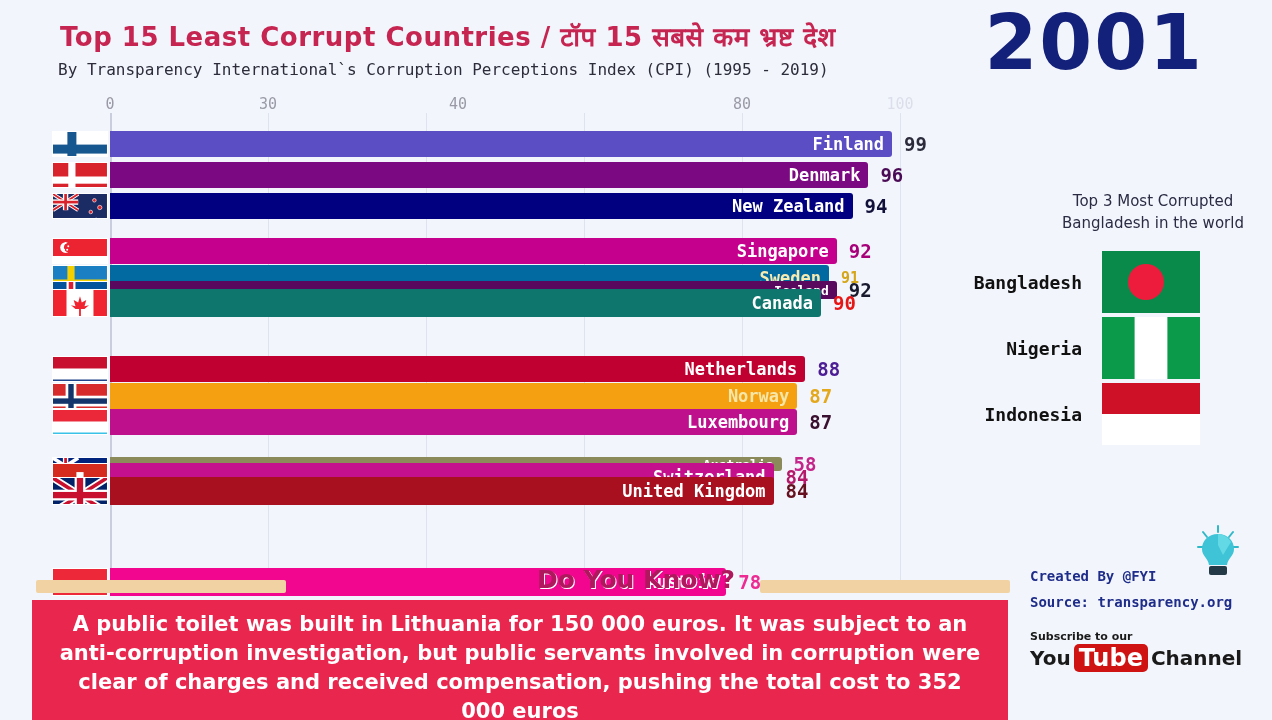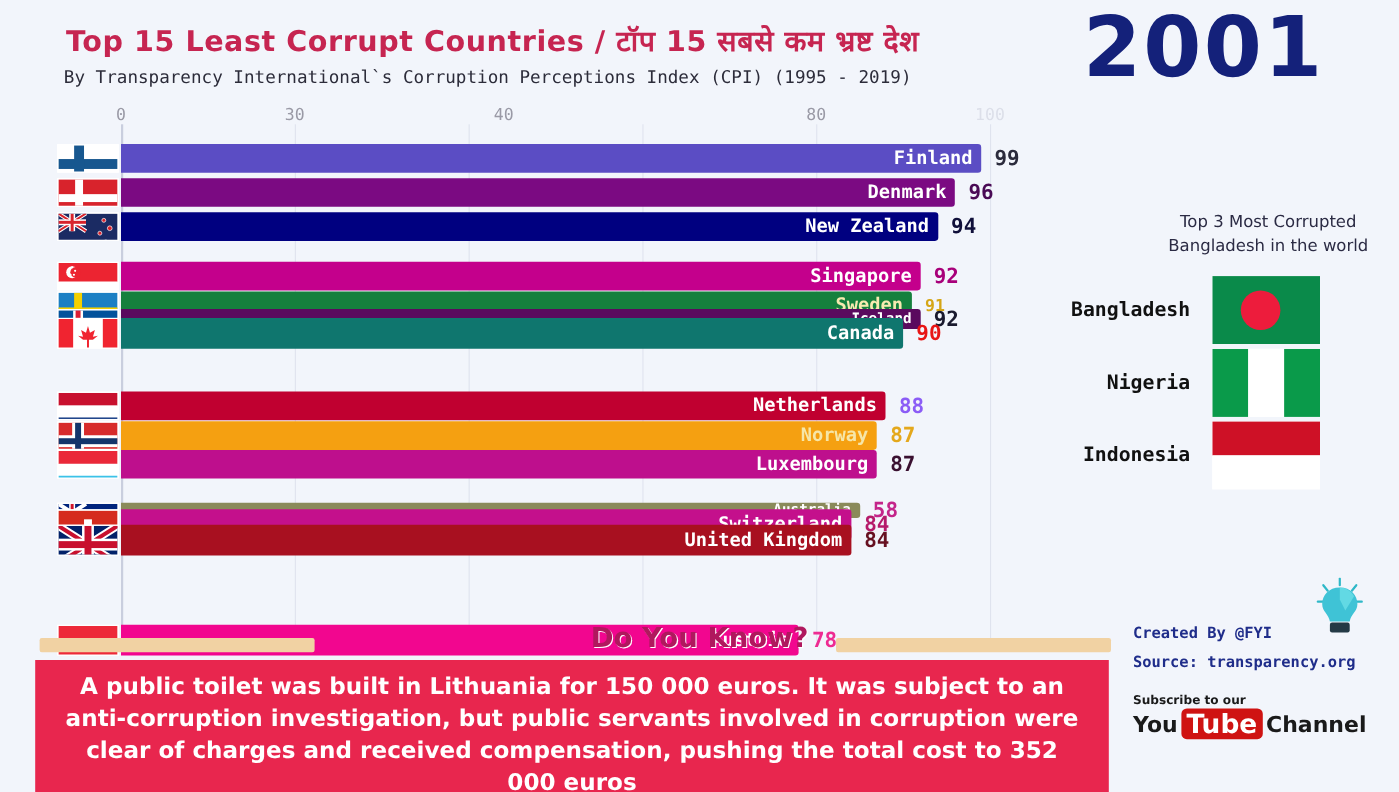--- a/index.html
+++ b/index.html
@@ -185,21 +185,21 @@
         </svg></div>
       <div class="bar" style="top: 143px; width: 726.8px; height: 26px; background: rgb(196, 0, 140);">
         <span class="bar-label" style="color: rgb(255, 255, 255); font-size: 17px;">Singapore</span>
       </div>
       <div class="bar-value" style="left: 848.8px; top: 156px; color: rgb(168, 0, 122); font-size: 19px;">92</div>
       <div class="flag" style="left: 52px; top: 170px; width: 56px; height: 26px;"><svg viewBox="0 0 60 38" preserveAspectRatio="none">
           <rect width="60" height="38" fill="#1b7fc4"></rect>
           <rect x="0" y="15" width="60" height="8" fill="#f4d000"></rect>
           <rect x="16" y="0" width="8" height="38" fill="#f4d000"></rect>
         </svg></div>
-      <div class="bar" style="top: 170px; width: 718.9px; height: 26px; background: #15803d; padding-left: 24px;">
+      <div class="bar" style="top: 170px; width: 718.9px; height: 26px; background: #0369a1; padding-left: 24px;">
         <span class="bar-label" style="color: rgb(247, 234, 176); font-size: 17px;">Sweden</span>
       </div>
       <div class="bar-value" style="left: 840.9px; top: 183px; color: rgb(213, 166, 23); font-size: 15px;">91</div>
       <div class="flag" style="left: 52px; top: 186px; width: 56px; height: 18px;"><svg viewBox="0 0 60 38" preserveAspectRatio="none">
           <rect width="60" height="38" fill="#02529c"></rect>
           <rect x="0" y="14" width="60" height="10" fill="#fff"></rect>
           <rect x="15" y="0" width="10" height="38" fill="#fff"></rect>
           <rect x="0" y="16.5" width="60" height="5" fill="#dc1e35"></rect>
           <rect x="17.5" y="0" width="5" height="38" fill="#dc1e35"></rect>
         </svg></div>
@@ -218,21 +218,21 @@
       </div>
       <div class="bar-value" style="left: 833px; top: 208px; color: rgb(232, 21, 21); font-size: 19px;">90</div>
       <div class="flag" style="left: 52px; top: 261px; width: 56px; height: 26px;"><svg viewBox="0 0 60 38" preserveAspectRatio="none">
           <rect width="60" height="13" fill="#c8102e"></rect>
           <rect y="13" width="60" height="12" fill="#fff"></rect>
           <rect y="25" width="60" height="13" fill="#21468b"></rect>
         </svg></div>
       <div class="bar" style="top: 261px; width: 695.2px; height: 26px; background: rgb(192, 0, 48);">
         <span class="bar-label" style="color: rgb(255, 255, 255); font-size: 17px;">Netherlands</span>
       </div>
-      <div class="bar-value" style="left: 817.2px; top: 274px; color: #8b5cf6; font-size: 19px;">88</div>
+      <div class="bar-value" style="left: 817.2px; top: 274px; color: #4c1d95; font-size: 19px;">88</div>
       <div class="flag" style="left: 52px; top: 288px; width: 56px; height: 26px;"><svg viewBox="0 0 60 38" preserveAspectRatio="none">
           <rect width="60" height="38" fill="#d72b2b"></rect>
           <rect x="0" y="13" width="60" height="12" fill="#fff"></rect>
           <rect x="14" y="0" width="12" height="38" fill="#fff"></rect>
           <rect x="0" y="16" width="60" height="6" fill="#13356b"></rect>
           <rect x="17" y="0" width="6" height="38" fill="#13356b"></rect>
         </svg></div>
       <div class="bar" style="top: 288px; width: 687.3px; height: 26px; background: rgb(245, 160, 17);">
         <span class="bar-label" style="color: rgb(246, 230, 168); font-size: 17px;">Norway</span>
       </div>

